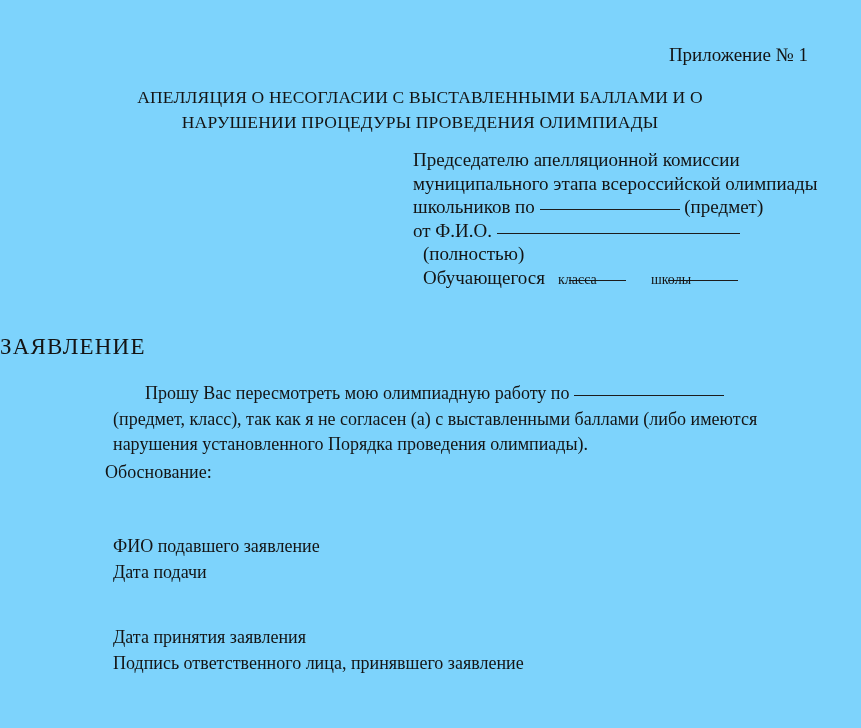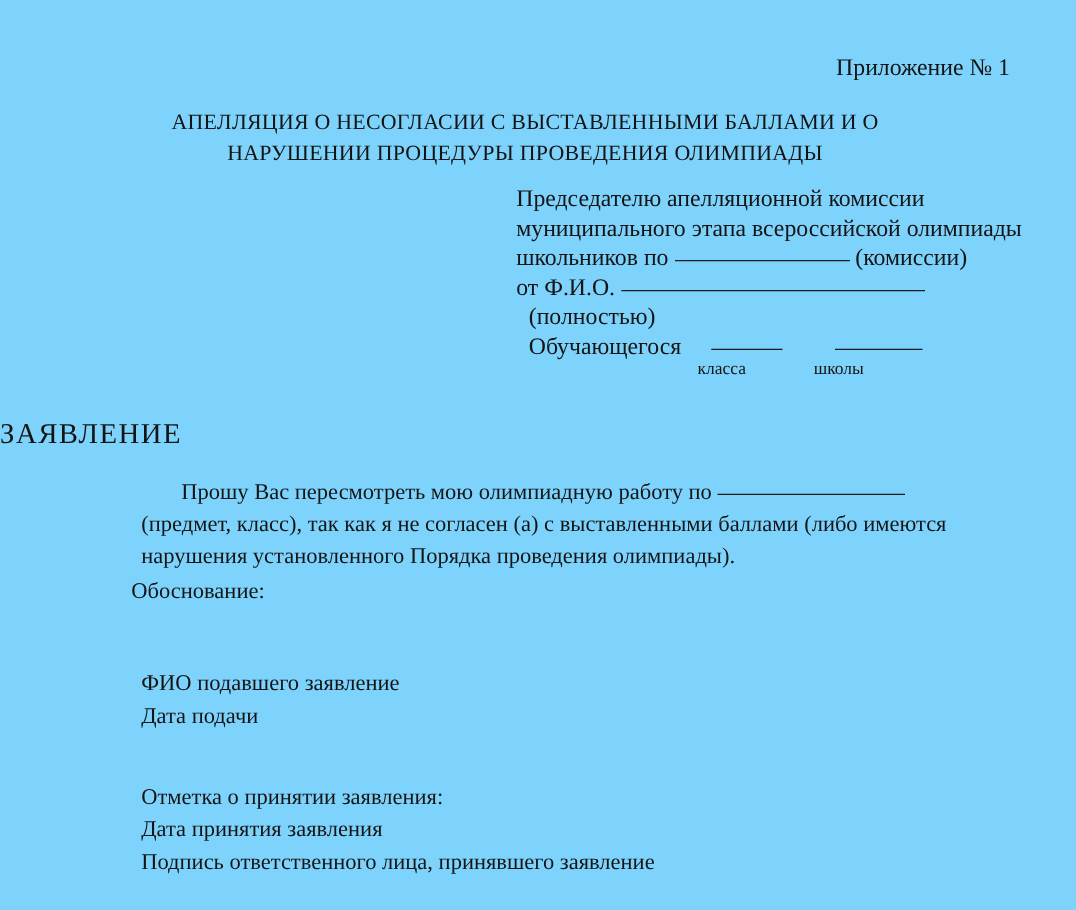--- a/index.html
+++ b/index.html
@@ -68,21 +68,21 @@
   .rule-body    { width: 150px; }
 
   .smallcaps-row {
     position: absolute;
     top: 271px;
     left: 413px;
     width: 420px;
     font-size: 14px;
     line-height: 18px;
   }
-  .smallcaps-row .lbl { position: absolute; white-space: nowrap; margin-top: 16px; }
+  .smallcaps-row .lbl { position: absolute; white-space: nowrap; }
   .lbl-klassa { left: 145px; }
   .lbl-shkoly { left: 238px; }
 
   
   .statement-heading {
     position: absolute;
     top: 335px;
     left: 0;
     width: 790px;
     text-align: left;
@@ -143,21 +143,21 @@
     <span class="title-row">АПЕЛЛЯЦИЯ О НЕСОГЛАСИИ С ВЫСТАВЛЕННЫМИ БАЛЛАМИ И О</span>
     <span class="title-row">НАРУШЕНИИ ПРОЦЕДУРЫ ПРОВЕДЕНИЯ ОЛИМПИАДЫ</span>
   </div>
 
   <div class="addressee">
     <span class="ln">Председателю   апелляционной комиссии</span>
     <span class="ln">муниципального этапа    всероссийской олимпиады</span>
     <span class="ln">
       <span>школьников   по</span>
       <span class="rule rule-subject"></span>
-      <span>(комиссии)</span>
+      <span>(предмет)</span>
     </span>
     <span class="ln">
       <span>от Ф.И.О.</span>
       <span class="rule rule-fio"></span>
     </span>
     <span class="ln indent">(полностью)</span>
     <span class="ln indent">
       <span>Обучающегося</span>
       &nbsp;&nbsp;&nbsp;
       <span class="rule rule-class"></span>
@@ -183,18 +183,17 @@
   </div>
 
   <div class="basis-line">Обоснование:</div>
 
   <div class="submitter-block">
     <span class="ln">ФИО подавшего заявление</span>
     <span class="ln">Дата подачи</span>
   </div>
 
   <div class="acceptance-block">
-    <span class="ln">Отметка о принятии заявления:</span>
     <span class="ln">Дата принятия заявления</span>
     <span class="ln">Подпись ответственного лица, принявшего заявление</span>
   </div>
 
 </div>
 
 </body></html>

